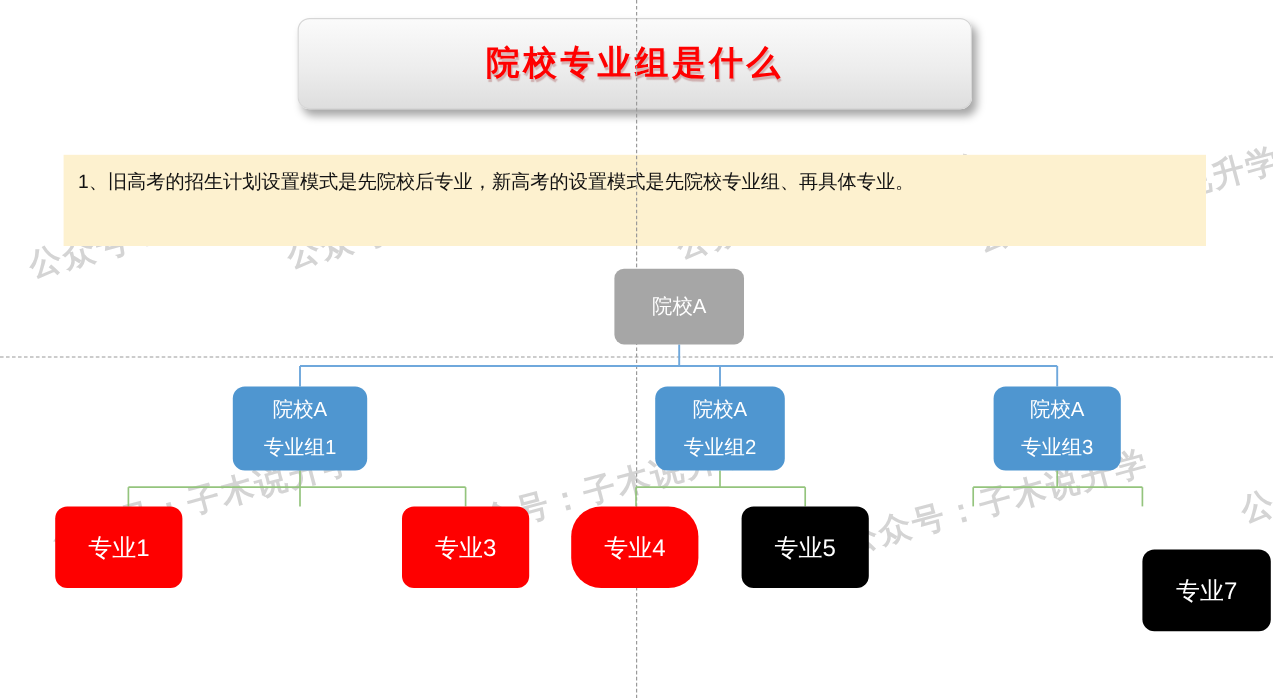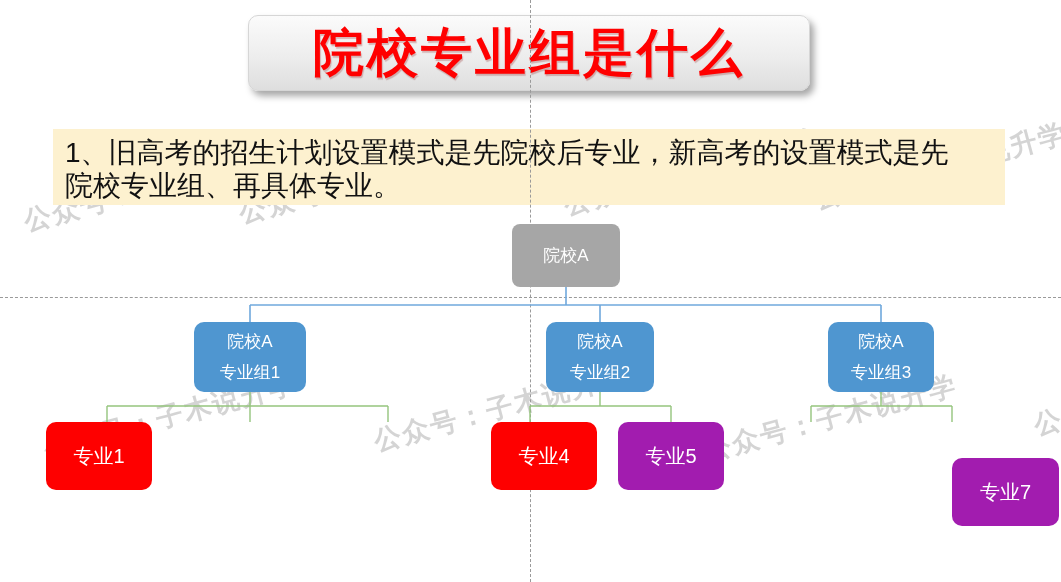--- a/index.html
+++ b/index.html
@@ -7,41 +7,41 @@
           font-family:"Liberation Sans","DejaVu Sans",sans-serif;}
 
   
   .wm{position:absolute;z-index:1;color:rgba(160,160,160,0.45);font-size:27px;font-weight:bold;
       white-space:nowrap;transform:rotate(-15deg);letter-spacing:2px;pointer-events:none;}
   .banner{position:absolute;z-index:2;left:248px;top:15px;width:560px;height:74px;
           background:linear-gradient(180deg,#fbfbfb 0%,#ededed 55%,#dedede 100%);
           border:1px solid #d6d6d6;border-radius:10px;
           box-shadow:4px 5px 7px rgba(0,0,0,0.35);
           display:flex;align-items:center;justify-content:center;}
-  .banner .title{color:#ff0000;font-size:51px;font-weight:900;letter-spacing:3px;
+  .banner .title{color:#ff0000;font-size:28px;font-weight:900;letter-spacing:3px;
                  text-shadow:1px 2px 1px rgba(130,0,0,0.25);}
   .note{position:absolute;z-index:2;left:53px;top:129px;width:952px;height:76px;
         background:#fdf1cf;box-sizing:border-box;padding:7px 30px 0 12px;
-        color:#111;font-size:28px;line-height:33px;}
+        color:#111;font-size:16px;line-height:33px;}
   .guide-v{position:absolute;z-index:3;left:530px;top:0;width:0;height:582px;
            border-left:1px dashed #9a9a9a;}
   .guide-h{position:absolute;z-index:3;left:0;top:297px;width:1061px;height:0;
            border-top:1px dashed #9a9a9a;}
   svg.connectors{position:absolute;z-index:4;left:0;top:0;}
   .node{position:absolute;z-index:5;display:flex;flex-direction:column;align-items:center;
         justify-content:center;color:#fff;text-align:left;}
   .root{left:512px;top:224px;width:108px;height:63px;background:#a6a6a6;border-radius:8px;
         font-size:17px;}
   .group{width:112px;height:70px;background:#4f96d0;border-radius:10px;font-size:17px;
          line-height:31px;top:322px;}
   .g1{left:194px;} .g2{left:546px;width:108px;} .g3{left:828px;width:106px;}
   .leaf{top:422px;width:106px;height:68px;border-radius:10px;font-size:20px;}
   .leaf.red{background:#fe0000;}
-  .leaf.green{background:#a21caf;}
-  .l1{left:46px;} .l2{left:196px;} .l3{left:335px;} .l4{left:491px;}
+  .leaf.green{background:#000000;}
+  .l1{left:46px;} .l2{left:196px;} .l3{left:335px;} .l4{left:476px;border-radius:25px;}
   .l5{left:618px;} .l6{left:758px;} .l7{left:952px;width:107px;margin-top:36px;}
 </style>
 </head>
 <body>
 
 <div class="canvas">
 
   <div class="wm" style="left:20px;top:170px;">公众号：子木说升学</div>
   <div class="wm" style="left:235px;top:162px;">公众号：子木说升学</div>
   <div class="wm" style="left:560px;top:154px;">公众号：子木说升学</div>
@@ -100,20 +100,23 @@
     <span>专业组2</span>
   </div>
   <div class="node group g3">
     <span>院校A</span>
     <span>专业组3</span>
   </div>
 
   <div class="node leaf red l1">
     <span>专业1</span>
   </div>
+  <div class="node leaf red l3">
+    <span>专业3</span>
+  </div>
   <div class="node leaf red l4">
     <span>专业4</span>
   </div>
   <div class="node leaf green l5">
     <span>专业5</span>
   </div>
   <div class="node leaf green l7">
     <span>专业7</span>
   </div>
 

